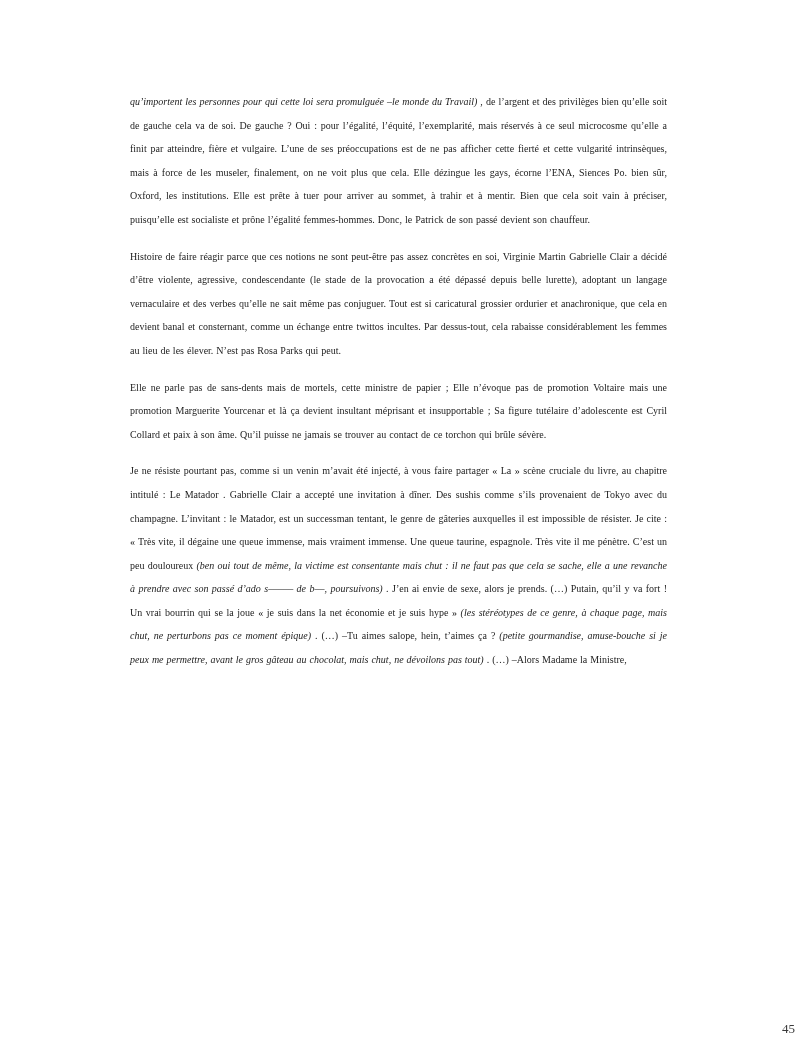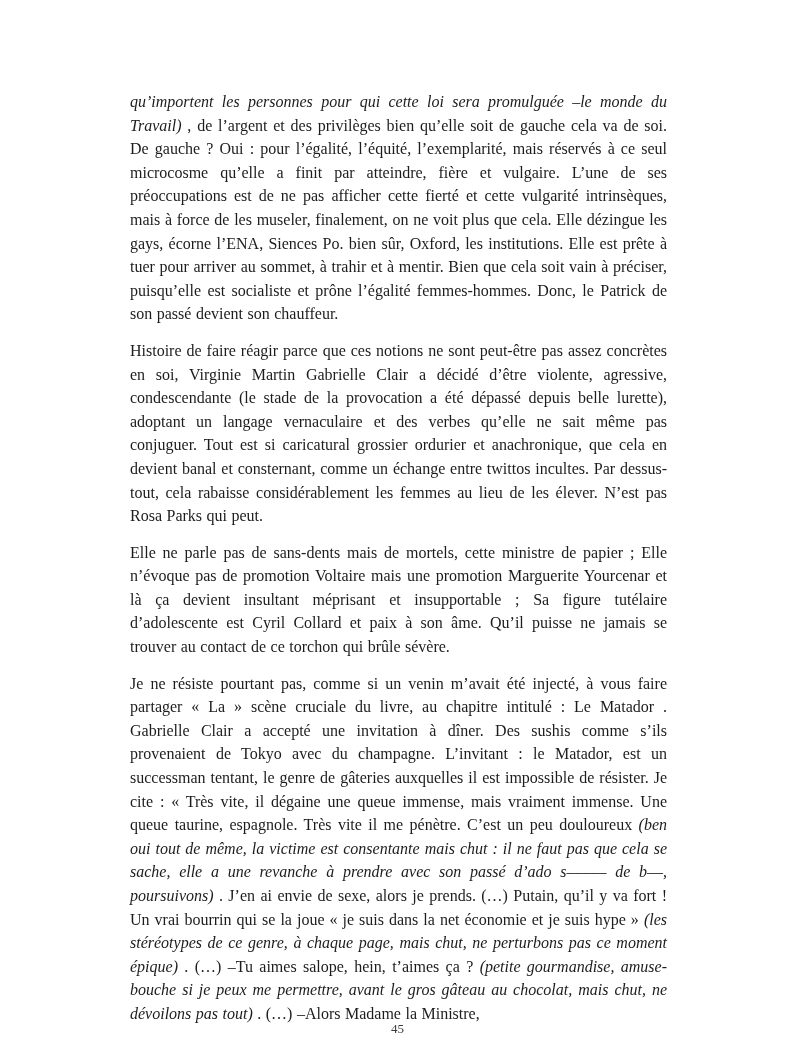--- a/index.html
+++ b/index.html
@@ -18,34 +18,34 @@
     position: relative;
     box-sizing: border-box;
     width: 795px;
     height: 1063px;
     padding: 90px 128px 60px 130px;
     background: #ffffff;
     overflow: hidden;
   }
   .text-block p {
     margin: 0 0 13px 0;
-    font-size: 16px;
+    font-size: 10px;
     line-height: 23.6px;
     text-align: justify;
     word-spacing: 0.5px;
   }
   .run-italic {
     font-style: italic;
   }
   .page-number {
     position: absolute;
     left: 0;
     right: 0;
     bottom: 26px;
-    text-align: center;
+    text-align: right;
     font-size: 13px;
     color: #3a3a3a;
   }
 </style>
 </head>
 <body>
 
 <div class="page">
   <div class="text-block">
       <p><span class="run-italic">qu’importent les personnes pour qui cette loi sera promulguée –le monde du Travail)</span><span> , de l’argent et des privilèges bien qu’elle soit de gauche cela va de soi. De gauche ? Oui : pour l’égalité, l’équité, l’exemplarité, mais réservés à ce seul microcosme qu’elle a finit par atteindre, fière et vulgaire. L’une de ses préoccupations est de ne pas afficher cette fierté et cette vulgarité intrinsèques, mais à force de les museler, finalement, on ne voit plus que cela. Elle dézingue les gays, écorne l’ENA, Siences Po. bien sûr, Oxford, les institutions. Elle est prête à tuer pour arriver au sommet, à trahir et à mentir. Bien que cela soit vain à préciser, puisqu’elle est socialiste et prône l’égalité femmes-hommes. Donc, le Patrick de son passé devient son chauffeur.</span></p>

